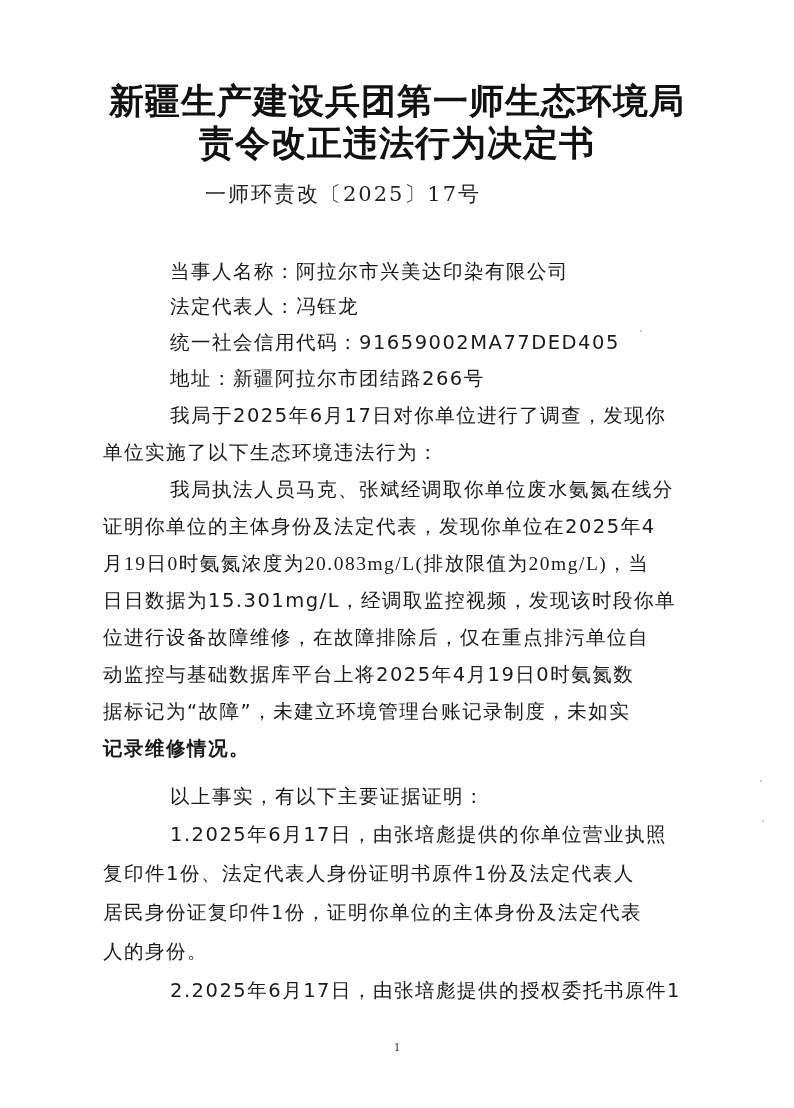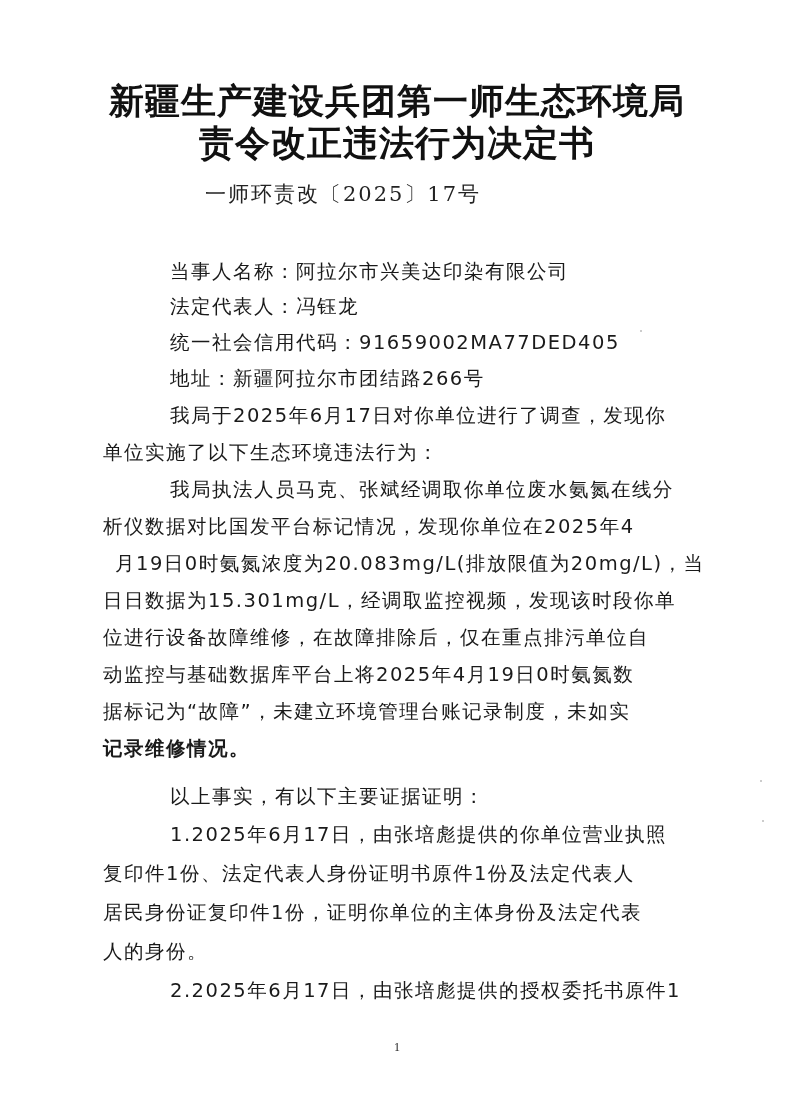--- a/index.html
+++ b/index.html
@@ -26,22 +26,22 @@
   <div class="docno">一师环责改〔2025〕17号</div>
 
   <div class="line" style="top:258px; left:170px;">当事人名称：阿拉尔市兴美达印染有限公司</div>
   <div class="line" style="top:293px; left:170px;">法定代表人：冯钰龙</div>
   <div class="line" style="top:329px; left:170px;">统一社会信用代码：91659002MA77DED405</div>
   <div class="line" style="top:365px; left:170px;">地址：新疆阿拉尔市团结路266号</div>
 
   <div class="line" style="top:402px; left:170px;">我局于2025年6月17日对你单位进行了调查，发现你</div>
   <div class="line" style="top:439px; left:103px;">单位实施了以下生态环境违法行为：</div>
   <div class="line" style="top:476px; left:170px;">我局执法人员马克、张斌经调取你单位废水氨氮在线分</div>
-  <div class="line" style="top:513px; left:103px;">析仪数据对比国发平台标记情况，发现你单位在2025年4</div>
-  <div class="line" style="top:550px; left:115px;">月19日0时氨氮浓度为20.083mg/L(排放限值为20mg/L)，当</div>
+  <div class="line" style="top:513px; left:103px;">证明你单位的主体身份及法定代表，发现你单位在2025年4</div>
+  <div class="line" style="top:550px; left:103px;font-family:Liberation Serif, serif;">月19日0时氨氮浓度为20.083mg/L(排放限值为20mg/L)，当</div>
   <div class="line" style="top:587px; left:103px;">日日数据为15.301mg/L，经调取监控视频，发现该时段你单</div>
   <div class="line" style="top:624px; left:103px;">位进行设备故障维修，在故障排除后，仅在重点排污单位自</div>
   <div class="line" style="top:661px; left:103px;">动监控与基础数据库平台上将2025年4月19日0时氨氮数</div>
   <div class="line" style="top:698px; left:103px;">据标记为“故障”，未建立环境管理台账记录制度，未如实</div>
   <div class="line" style="top:735px; left:103px;font-weight:bold;">记录维修情况。</div>
   <div class="line" style="top:783px; left:170px;">以上事实，有以下主要证据证明：</div>
   <div class="line" style="top:821px; left:170px;">1.2025年6月17日，由张培彪提供的你单位营业执照</div>
   <div class="line" style="top:860px; left:103px;">复印件1份、法定代表人身份证明书原件1份及法定代表人</div>
   <div class="line" style="top:899px; left:103px;">居民身份证复印件1份，证明你单位的主体身份及法定代表</div>
   <div class="line" style="top:938px; left:103px;">人的身份。</div>

